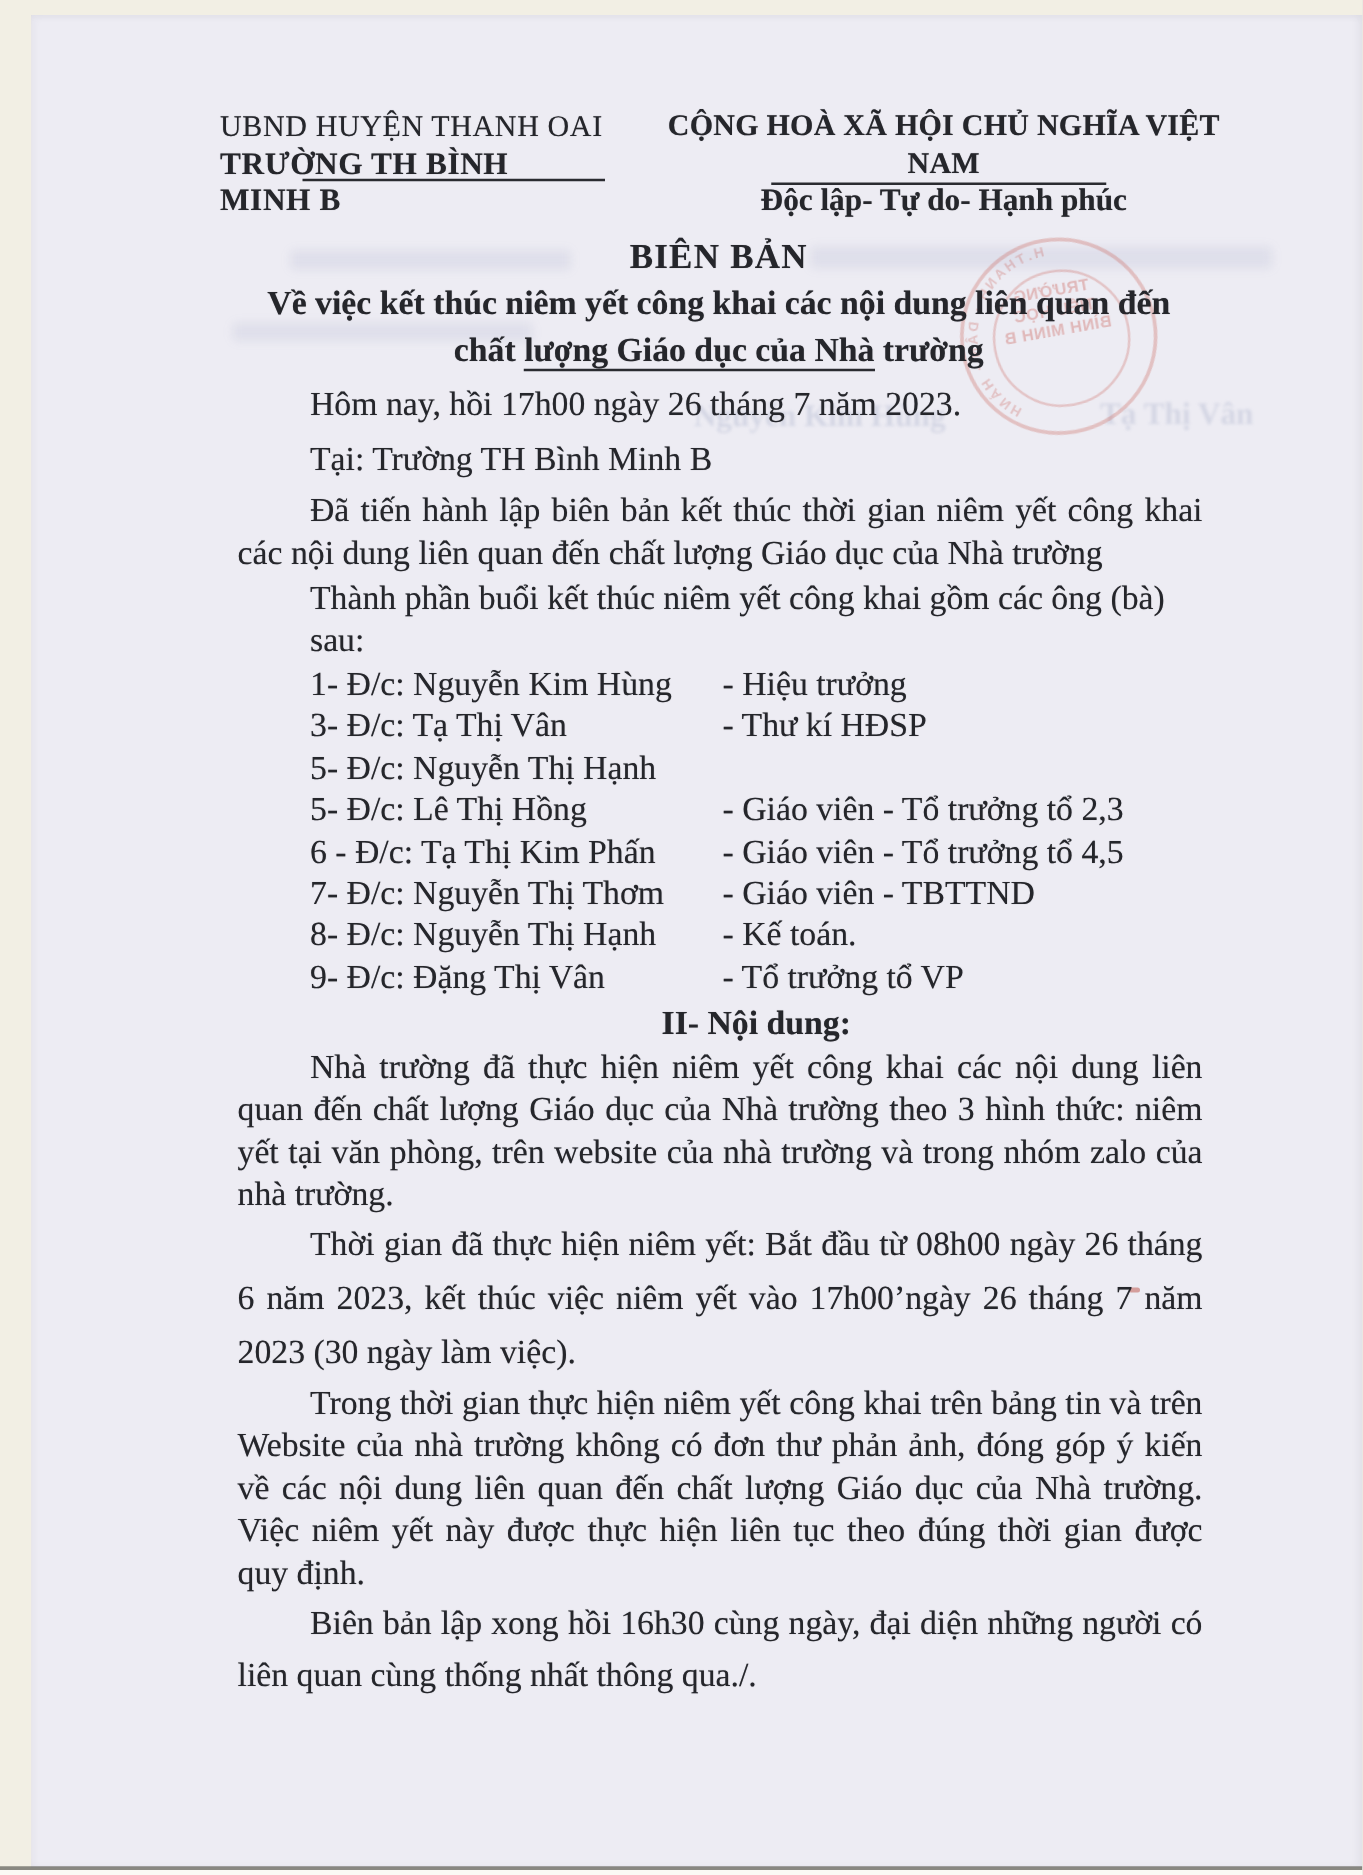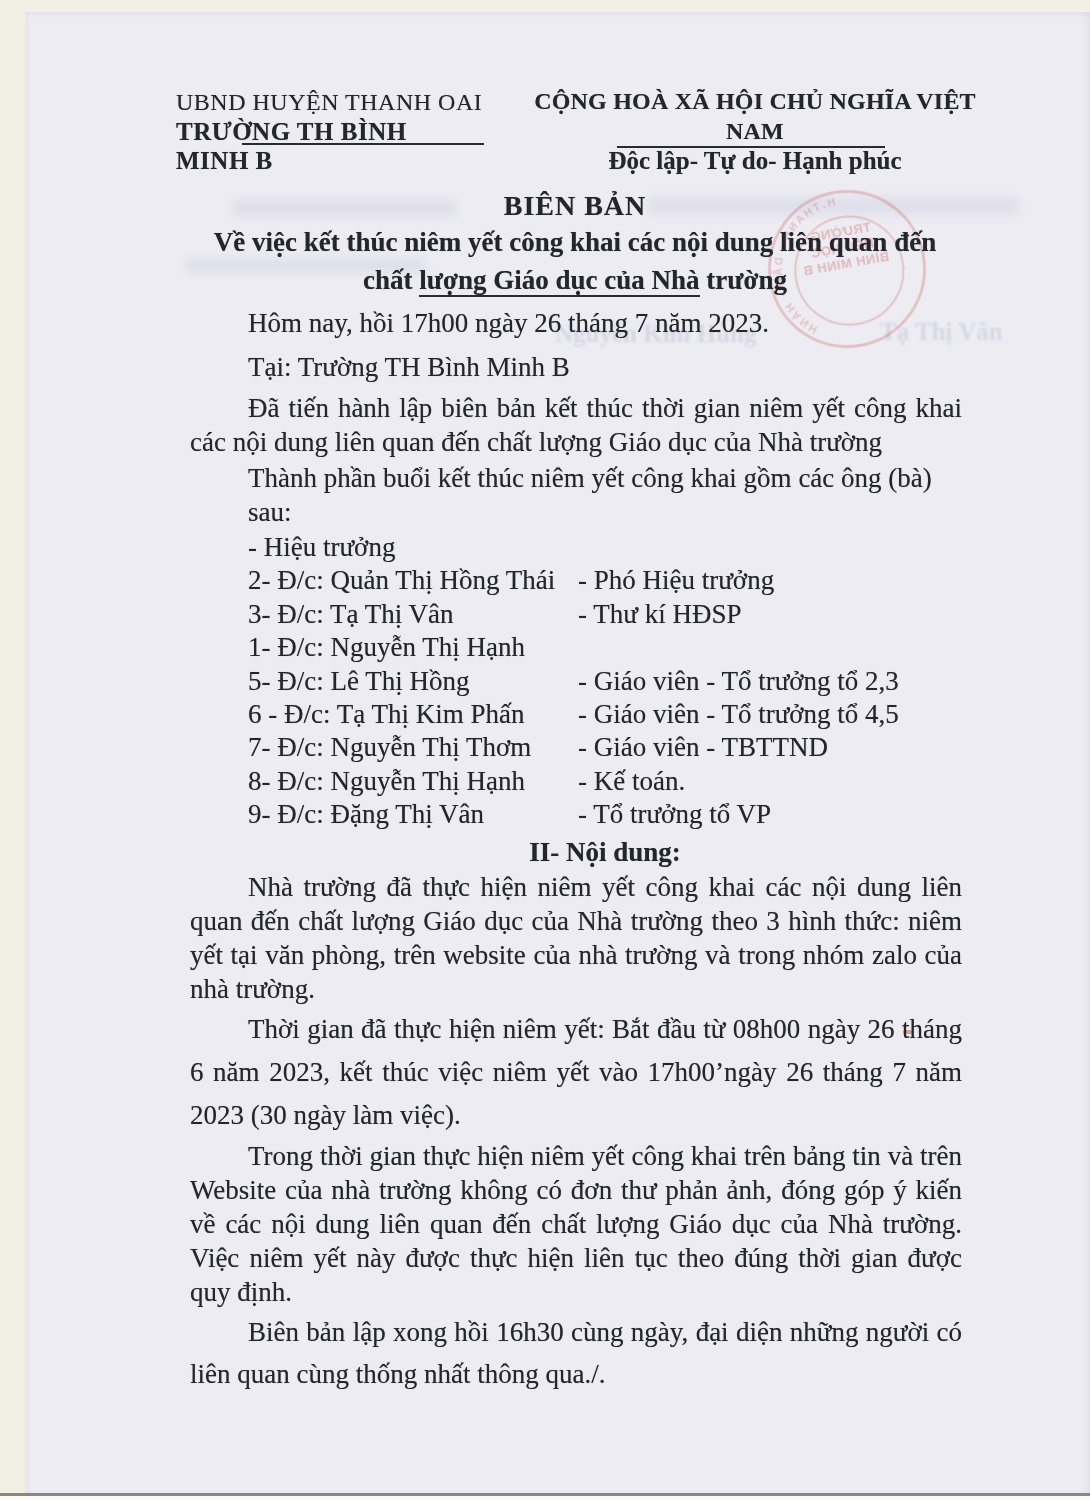--- a/index.html
+++ b/index.html
@@ -134,32 +134,29 @@
 
   <div class="content soft">
     <div class="intro-l1 line-indent">Hôm nay, hồi 17h00 ngày 26 tháng 7 năm 2023.</div>
     <div class="intro-l2 line-indent">Tại: Trường TH Bình Minh B</div>
     <div class="para">Đã tiến hành lập biên bản kết thúc thời gian niêm yết công khai các nội dung liên quan đến chất lượng Giáo dục của Nhà trường</div>
 
     <div class="participants-heading line-indent">Thành phần buổi kết thúc niêm yết công khai gồm các ông (bà) sau:</div>
 
     <div class="plist">
       <div class="prow line-indent">
+          <span class="pname">1- Đ/c: Nguyễn Kim Hùng</span>
           <span class="prole">- Hiệu trưởng</span>
-        </div>
-      <div class="prow line-indent">
-          <span class="pname">2- Đ/c: Quản Thị Hồng Thái</span>
-          <span class="prole">- Phó Hiệu trưởng</span>
         </div>
       <div class="prow line-indent">
           <span class="pname">3- Đ/c: Tạ Thị Vân</span>
           <span class="prole">- Thư kí HĐSP</span>
         </div>
       <div class="prow line-indent">
-          <span class="pname">1- Đ/c: Nguyễn Thị Hạnh</span>
+          <span class="pname">5- Đ/c: Nguyễn Thị Hạnh</span>
         </div>
       <div class="prow line-indent">
           <span class="pname">5- Đ/c: Lê Thị Hồng</span>
           <span class="prole">- Giáo viên - Tổ trưởng tổ 2,3</span>
         </div>
       <div class="prow line-indent">
           <span class="pname">6 - Đ/c: Tạ Thị Kim Phấn</span>
           <span class="prole">- Giáo viên - Tổ trưởng tổ 4,5</span>
         </div>
       <div class="prow line-indent">

